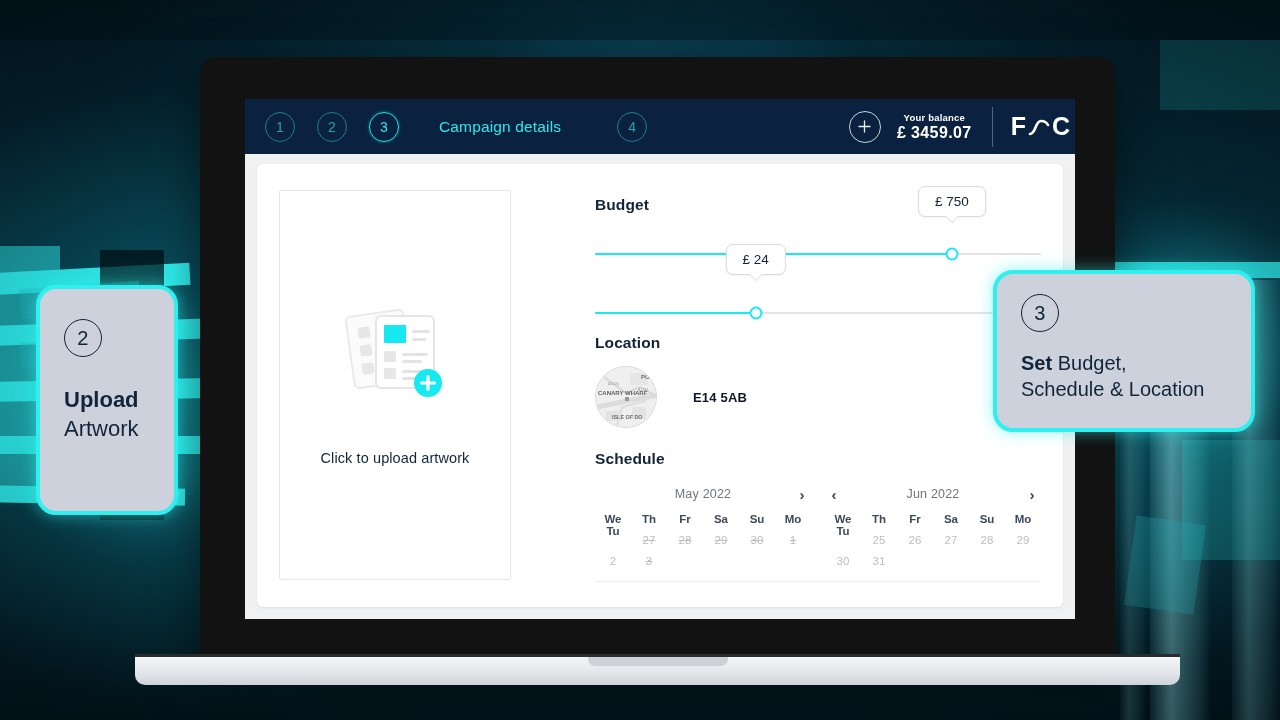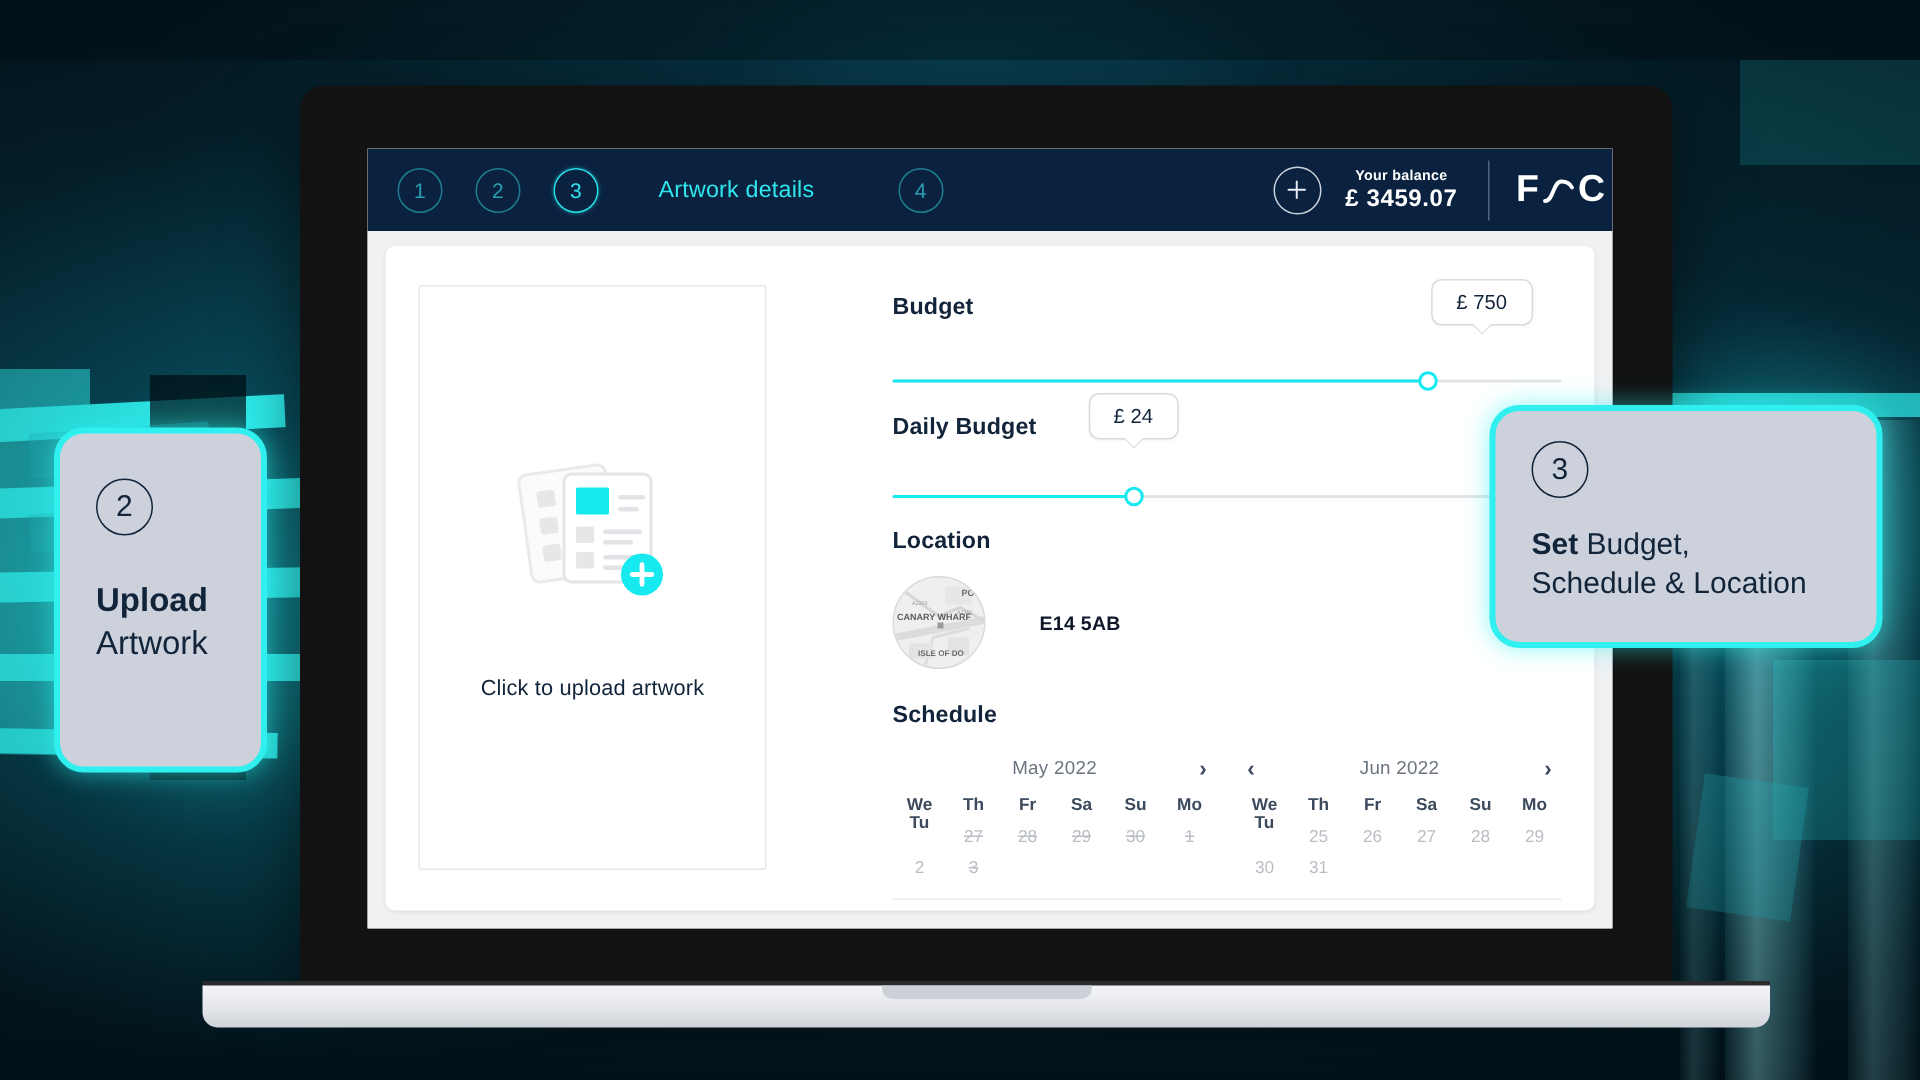--- a/index.html
+++ b/index.html
@@ -212,21 +212,21 @@
 
 <div id="laptop">
   <div class="lid">
     <div class="screen">
 
       <div class="navbar">
         <div class="steps">
           <div class="step">1</div>
           <div class="step">2</div>
           <div class="step active">3</div>
-          <div class="step-label">Artwork details</div>
+          <div class="step-label">Campaign details</div>
           <div class="step last">4</div>
         </div>
 
         <div class="nav-right">
           <div class="plus-btn">
             <svg width="13" height="13" viewBox="0 0 13 13">
               <path d="M6.5 1v11M1 6.5h11" stroke="#e8eef4" stroke-width="1.3" stroke-linecap="round"></path>
             </svg>
           </div>
           <div class="balance">
@@ -274,33 +274,30 @@
                 </svg>
               </div>
               <div class="dz-text">Click to upload artwork</div>
             </div>
           </div>
 
           <div class="col-right">
 
             <div class="field-title">Budget</div>
             <div class="slider-row">
-              <div class="bubble" style="left:80%; top:-28px;margin-left:36px;">
+              <div class="bubble" style="left:80%; top:-28px;">
                 <span>£ 750</span>
                 <span class="tail"></span>
                 <span class="tail2"></span>
               </div>
               <div class="track" style="top:39px;"></div>
               <div class="fill" style="top:39px; width:80%;"></div>
               <div class="knob" style="left:80%; top:40px;"></div>
             </div>
 
-            <div style="display:flex; align-items:center;">
-              <div class="field-title">Daily Budget</div>
-            </div>
             <div class="slider-row" style="height:58px;">
               <div class="bubble" style="left:36%; top:-32px;">
                 <span>£ 24</span>
                 <span class="tail"></span>
                 <span class="tail2"></span>
               </div>
               <div class="track" style="top:36px;"></div>
               <div class="fill" style="top:36px; width:36%;"></div>
               <div class="knob" style="left:36%; top:37px;"></div>
             </div>

